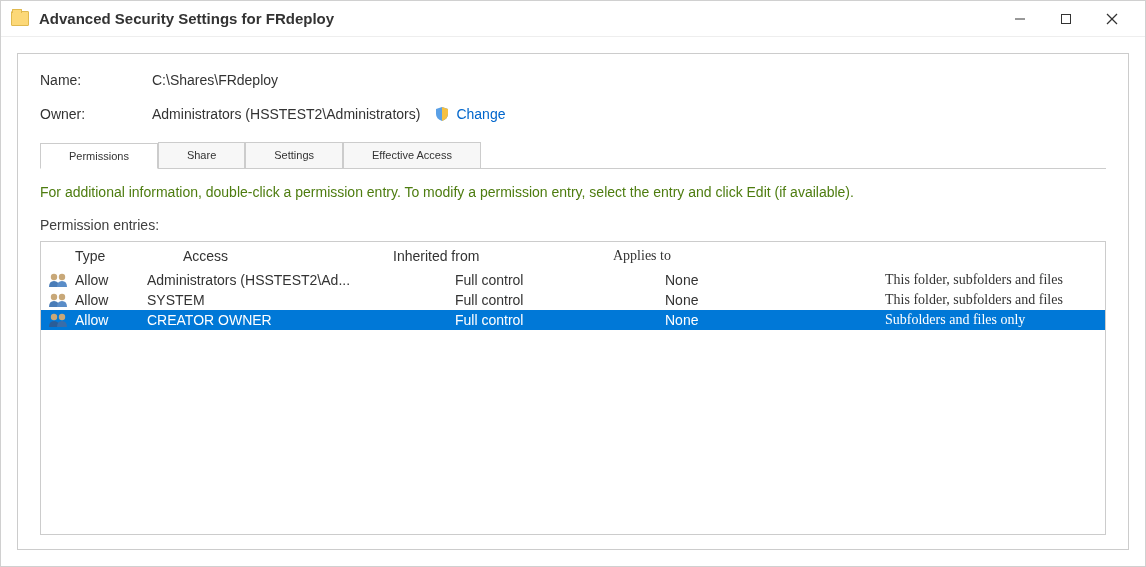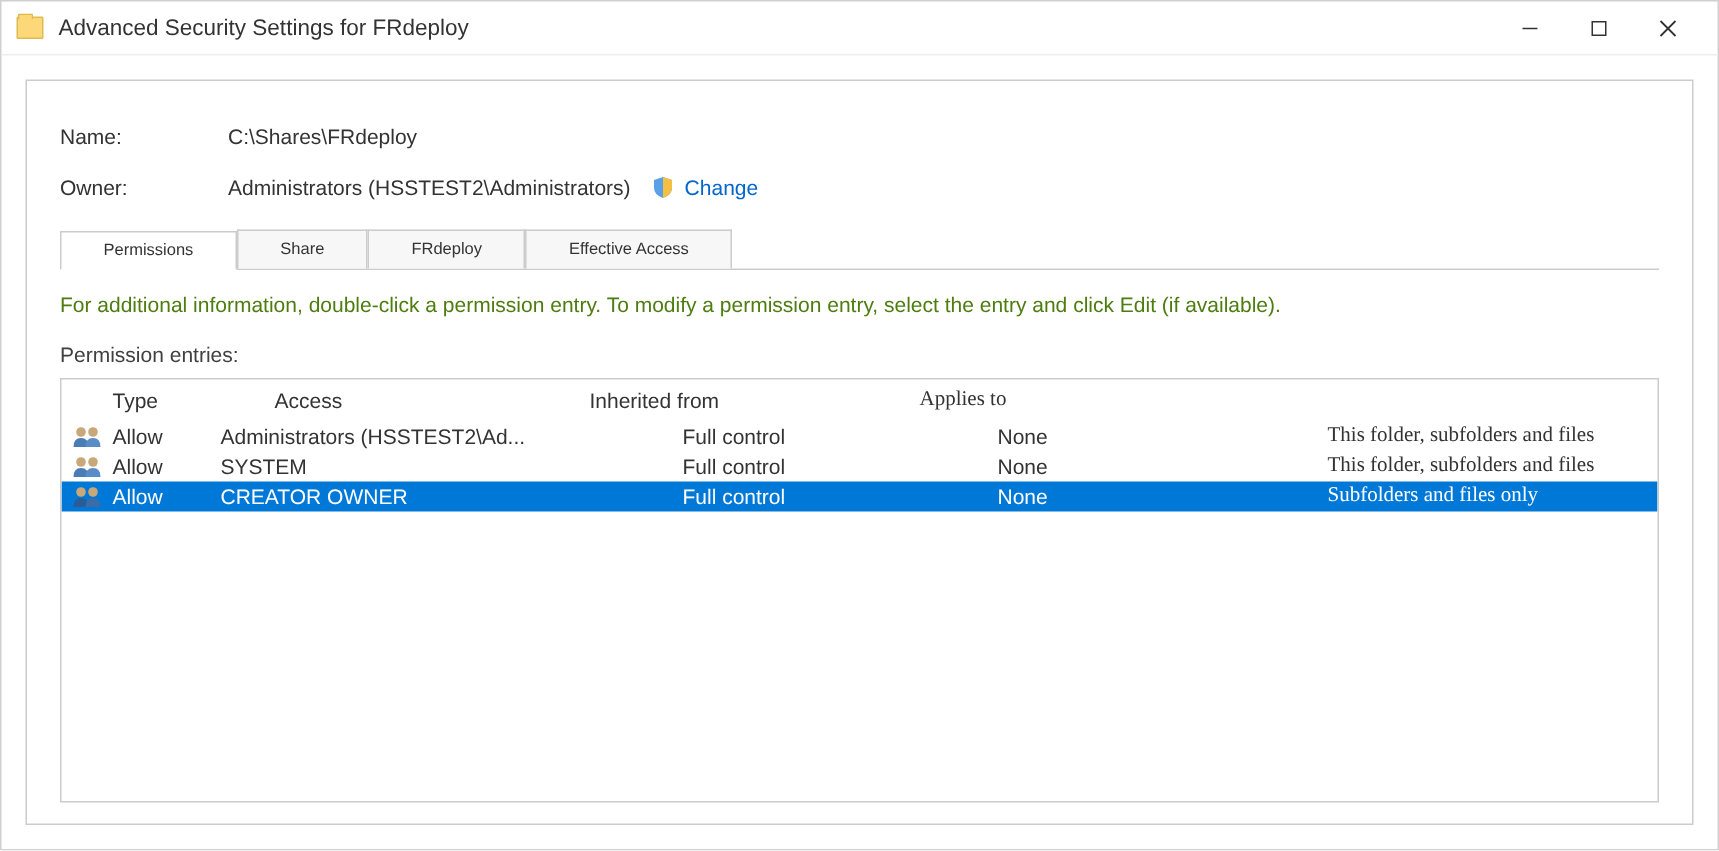--- a/index.html
+++ b/index.html
@@ -1,27 +1,27 @@
 <!DOCTYPE html>
 <html><head>
   <meta charset="utf-8">
   <style>
     * { box-sizing: border-box; margin: 0; padding: 0; }
     body { font-family: "Segoe UI", Tahoma, sans-serif; font-size: 14px; color: #333; background: #fff; }
     .window { width: 1146px; height: 567px; border: 1px solid #d0d0d0; background: #fff; display: flex; flex-direction: column; }
-    .titlebar { height: 36px; display: flex; align-items: center; padding: 0 10px; border-bottom: 1px solid #eee; }
+    .titlebar { height: 36px; display: flex; align-items: center; padding: 0 10px; border-bottom: 1px solid #eee; font-weight: bold; }
     .folder-icon { width: 18px; height: 15px; background: #fcd878; border: 1px solid #e0b94f; border-radius: 1px; margin-right: 10px; position: relative; }
     .folder-icon::before { content: ""; position: absolute; top: -3px; left: 0; width: 8px; height: 3px; background: #fcd878; border: 1px solid #e0b94f; border-bottom: none; border-radius: 1px 1px 0 0; }
     .title-text { font-size: 15px; color: #333; flex: 0 0 auto; }
     .title-spacer { flex: 1; }
     .win-controls { display: flex; }
     .win-btn { width: 46px; height: 32px; display: flex; align-items: center; justify-content: center; color: #333; font-size: 14px; cursor: default; }
     .win-btn svg { width: 12px; height: 12px; }
     .content { padding: 16px; flex: 1; display: flex; flex-direction: column; }
-    .inner-box { border: 1px solid #ccc; padding: 29px 22px 14px 22px; flex: 1; display: flex; flex-direction: column; }
+    .inner-box { border: 1px solid #ccc; padding: 18px 22px 14px 22px; flex: 1; display: flex; flex-direction: column; }
     .field-row { display: flex; align-items: center; margin-bottom: 18px; }
     .field-label { width: 112px; color: #333; }
     .field-value { color: #333; }
     .owner-row { display: flex; align-items: center; margin-bottom: 20px; }
     .shield-icon { width: 16px; height: 16px; margin-left: 14px; margin-right: 6px; }
     .change-link { color: #0066cc; text-decoration: none; cursor: pointer; }
     .tabs { display: flex; border-bottom: 1px solid #ccc; margin-bottom: 14px; }
     .tab { padding: 6px 28px; border: 1px solid #ccc; border-bottom: none; background: #f7f7f7; margin-right: 0; font-size: 11px; color: #333; cursor: pointer; }
     .tab.active { background: #fff; position: relative; top: 1px; border-bottom: 1px solid #fff; }
     .info-text { margin-bottom: 14px; color: #4d7c0f; line-height: 1.4; }
@@ -80,21 +80,21 @@
         <svg class="shield-icon" viewBox="0 0 16 16">
           <path d="M8 1 L14 3 L14 8 Q14 13 8 15 Q2 13 2 8 L2 3 Z" fill="#5aa0e6"></path>
           <path d="M8 1 L14 3 L14 8 Q14 13 8 15 L8 1 Z" fill="#f5c041"></path>
         </svg>
         <a class="change-link">Change</a>
       </div>
 
       <div class="tabs">
         <div class="tab active">Permissions</div>
         <div class="tab">Share</div>
-        <div class="tab">FRdeploy</div>
+        <div class="tab">Settings</div>
         <div class="tab">Effective Access</div>
       </div>
 
       <div class="info-text">For additional information, double-click a permission entry. To modify a permission entry, select the entry and click Edit (if available).</div>
       <div class="entries-label">Permission entries:</div>
 
       <div class="table-wrap">
         <div class="table-head">
           <div class="col-type">Type</div>
           <div class="col-access">Access</div>

